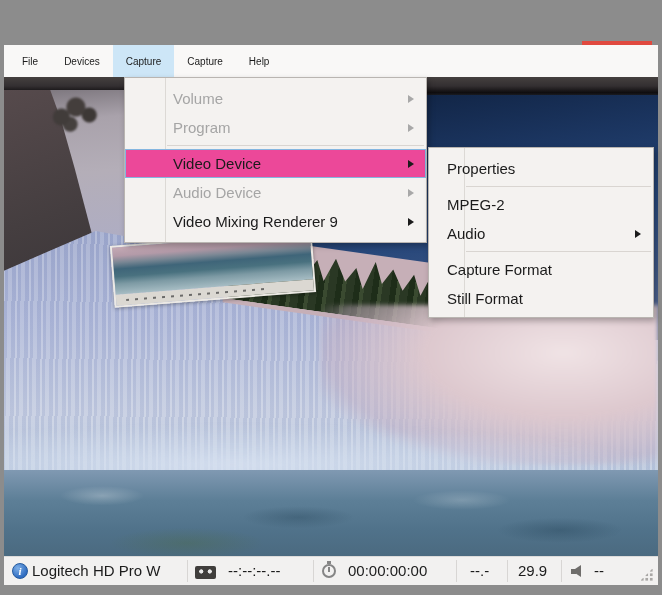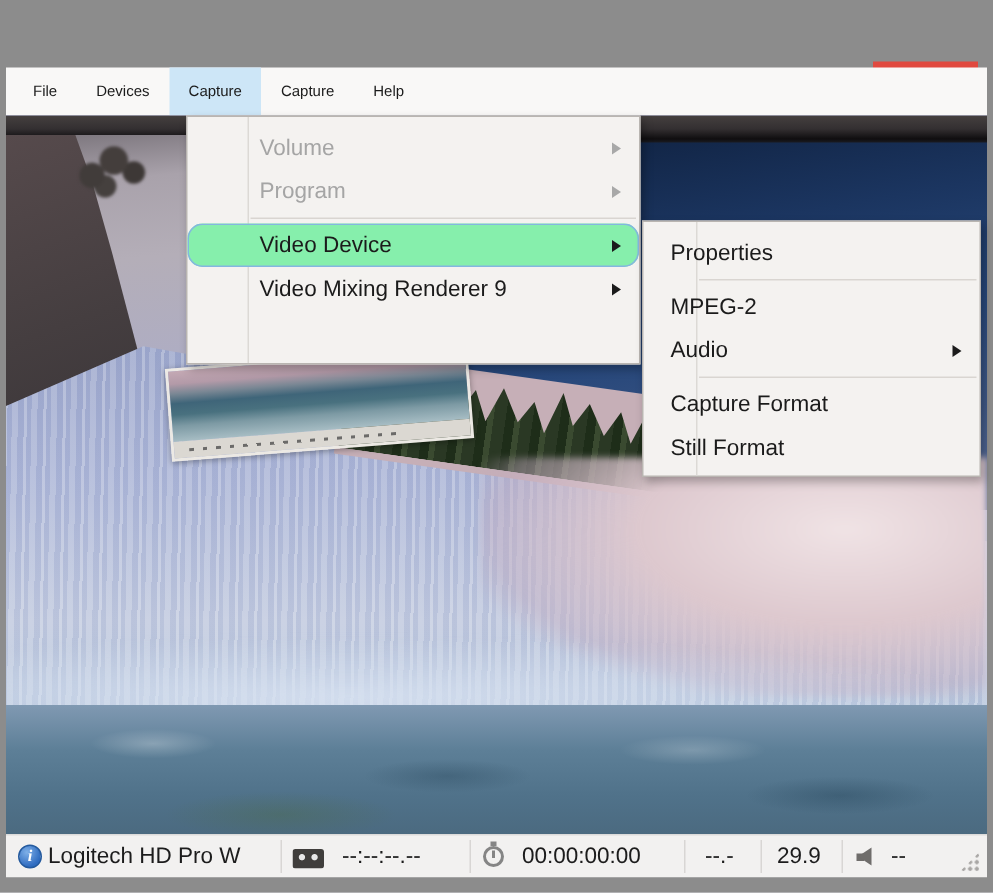--- a/index.html
+++ b/index.html
@@ -99,21 +99,21 @@
     box-shadow:2px 3px 6px rgba(0,0,0,.28); font-size:15px; color:#1b1b1b; padding-top:6px; }
   .menu-panel .gutter { position:absolute; top:0; bottom:0; width:1px; background:#dcd9d5; }
   .options-menu { left:124px; top:77px; width:303px; height:166px; z-index:10; }
   .options-menu .gutter { left:40px; }
   .options-menu .row { padding-left:48px;text-align:right; }
   .submenu { left:428px; top:147px; width:226px; height:171px; z-index:11; }
   .submenu .gutter { left:35px; }
   .submenu .row { padding-left:18px; }
   .row { position:relative; height:29px; display:flex; align-items:center; }
   .row.disabled { color:#a5a5a5; }
-  .row.highlight { background:#86efac; box-shadow:inset 0 0 0 1px #84b6e0;border-radius:10px; }
+  .row.highlight { background:#ec4899; box-shadow:inset 0 0 0 1px #84b6e0; }
   .msep { height:7px; position:relative; }
   .msep::after { content:""; position:absolute; top:3px; right:2px; height:1px; background:#d9d5d1; }
   .options-menu .msep::after { left:42px; }
   .submenu .msep::after { left:37px; }
   .subarrow { position:absolute; right:12px; top:50%; transform:translateY(-50%);
     width:0; height:0; border-top:4.5px solid transparent; border-bottom:4.5px solid transparent;
     border-left:6px solid #1b1b1b; }
   .row.disabled .subarrow { border-left-color:#a8a8a8; }
 
   
@@ -200,20 +200,24 @@
     </div>
     <div class="row disabled">
       <span>Program</span>
       <span class="subarrow"></span>
     </div>
     <div class="msep"></div>
     <div class="row highlight">
       <span>Video Device</span>
       <span class="subarrow"></span>
     </div>
+    <div class="row disabled">
+      <span>Audio Device</span>
+      <span class="subarrow"></span>
+    </div>
     <div class="row">
       <span>Video Mixing Renderer 9</span>
       <span class="subarrow"></span>
     </div>
   </div>
 
   <div class="menu-panel submenu">
     <div class="gutter"></div>
     <div class="row">
       <span>Properties</span>

